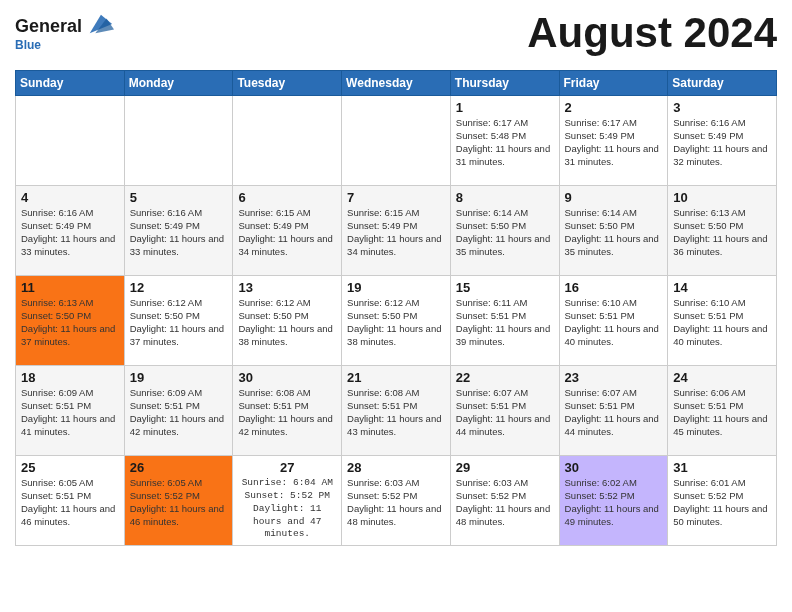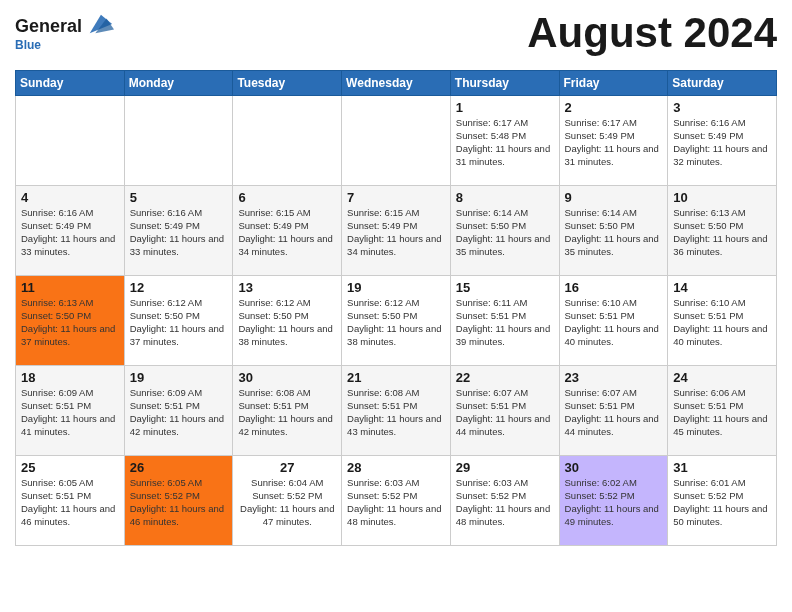--- a/index.html
+++ b/index.html
@@ -293,21 +293,21 @@
 Daylight: 11 hours and 46 minutes.</div>
         </td>
         <td style="background: #f97316;">
           <span class="day-number">26</span>
           <div class="day-info" style="white-space: pre-line;">Sunrise: 6:05 AM
 Sunset: 5:52 PM
 Daylight: 11 hours and 46 minutes.</div>
         </td>
         <td style="background: rgb(255, 255, 255); text-align: center;">
           <span class="day-number">27</span>
-          <div class="day-info" style="white-space: pre-line;">Sunrise: 6:04 AM
+          <div class="day-info" style="white-space: pre-line; font-family: Liberation Mono, monospace;">Sunrise: 6:04 AM
 Sunset: 5:52 PM
 Daylight: 11 hours and 47 minutes.</div>
         </td>
         <td style="background: rgb(255, 255, 255);">
           <span class="day-number">28</span>
           <div class="day-info" style="white-space: pre-line;">Sunrise: 6:03 AM
 Sunset: 5:52 PM
 Daylight: 11 hours and 48 minutes.</div>
         </td>
         <td style="background: rgb(255, 255, 255);">

